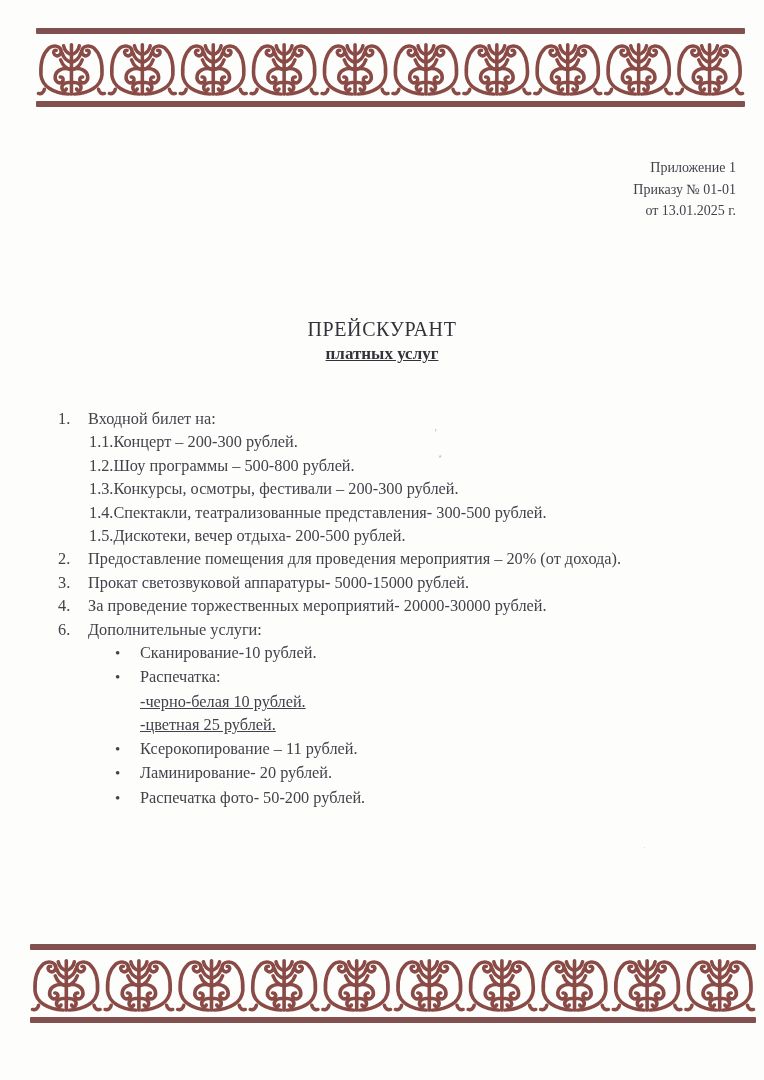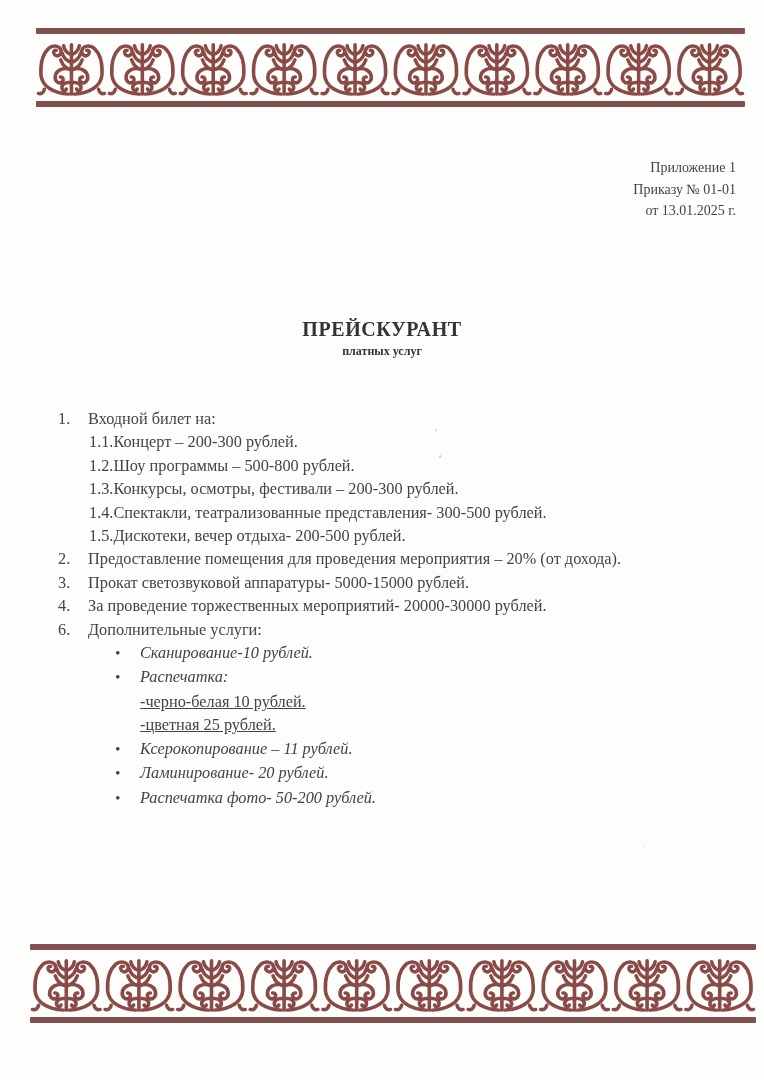--- a/index.html
+++ b/index.html
@@ -22,33 +22,33 @@
   .motif-strip svg{display:block;}
 
   
   .appendix{
     position:absolute;top:157px;right:28px;
     text-align:right;font-size:14px;line-height:21.5px;
   }
 
   
   .title{position:absolute;top:318px;left:0;right:0;text-align:center;color:var(--title-color,#32333a);}
-  .title .t1{font-size:20px;font-weight:bold;letter-spacing:.6px;}
-  .title .t2{font-size:12px;font-weight:bold;margin-top:3px;}
+  .title .t1{font-size:20px;font-weight:normal;letter-spacing:.6px;}
+  .title .t2{font-size:17px;font-weight:bold;margin-top:3px;text-decoration:underline;}
   .title .t3{font-size:16.5px;font-weight:bold;margin-top:4px;}
 
   
   .doc-list{
     position:absolute;top:407px;left:58px;right:36px;
     font-size:16.3px;
   }
   .row{line-height:23.4px;white-space:nowrap;}
   .row .num{display:inline-block;width:30px;}
   .row.sub{padding-left:31px;}
-  .row.bullet{padding-left:57px;font-style:italic;}
+  .row.bullet{padding-left:57px;}
   .row.bullet .dot{display:inline-block;width:8px;margin-right:17px;font-size:15px;}
   .row.bsub{padding-left:82px;text-decoration:underline;}
 
   
   .speck{position:absolute;color:#b6b6ba;font-size:10px;line-height:10px;}
   .speck.s1{left:434px;top:428px;}
   .speck.s2{left:436px;top:451px;font-size:9px;}
   .speck.s3{left:643px;top:843px;font-size:8px;color:#c8c8cb;}
 </style>
 </head>

